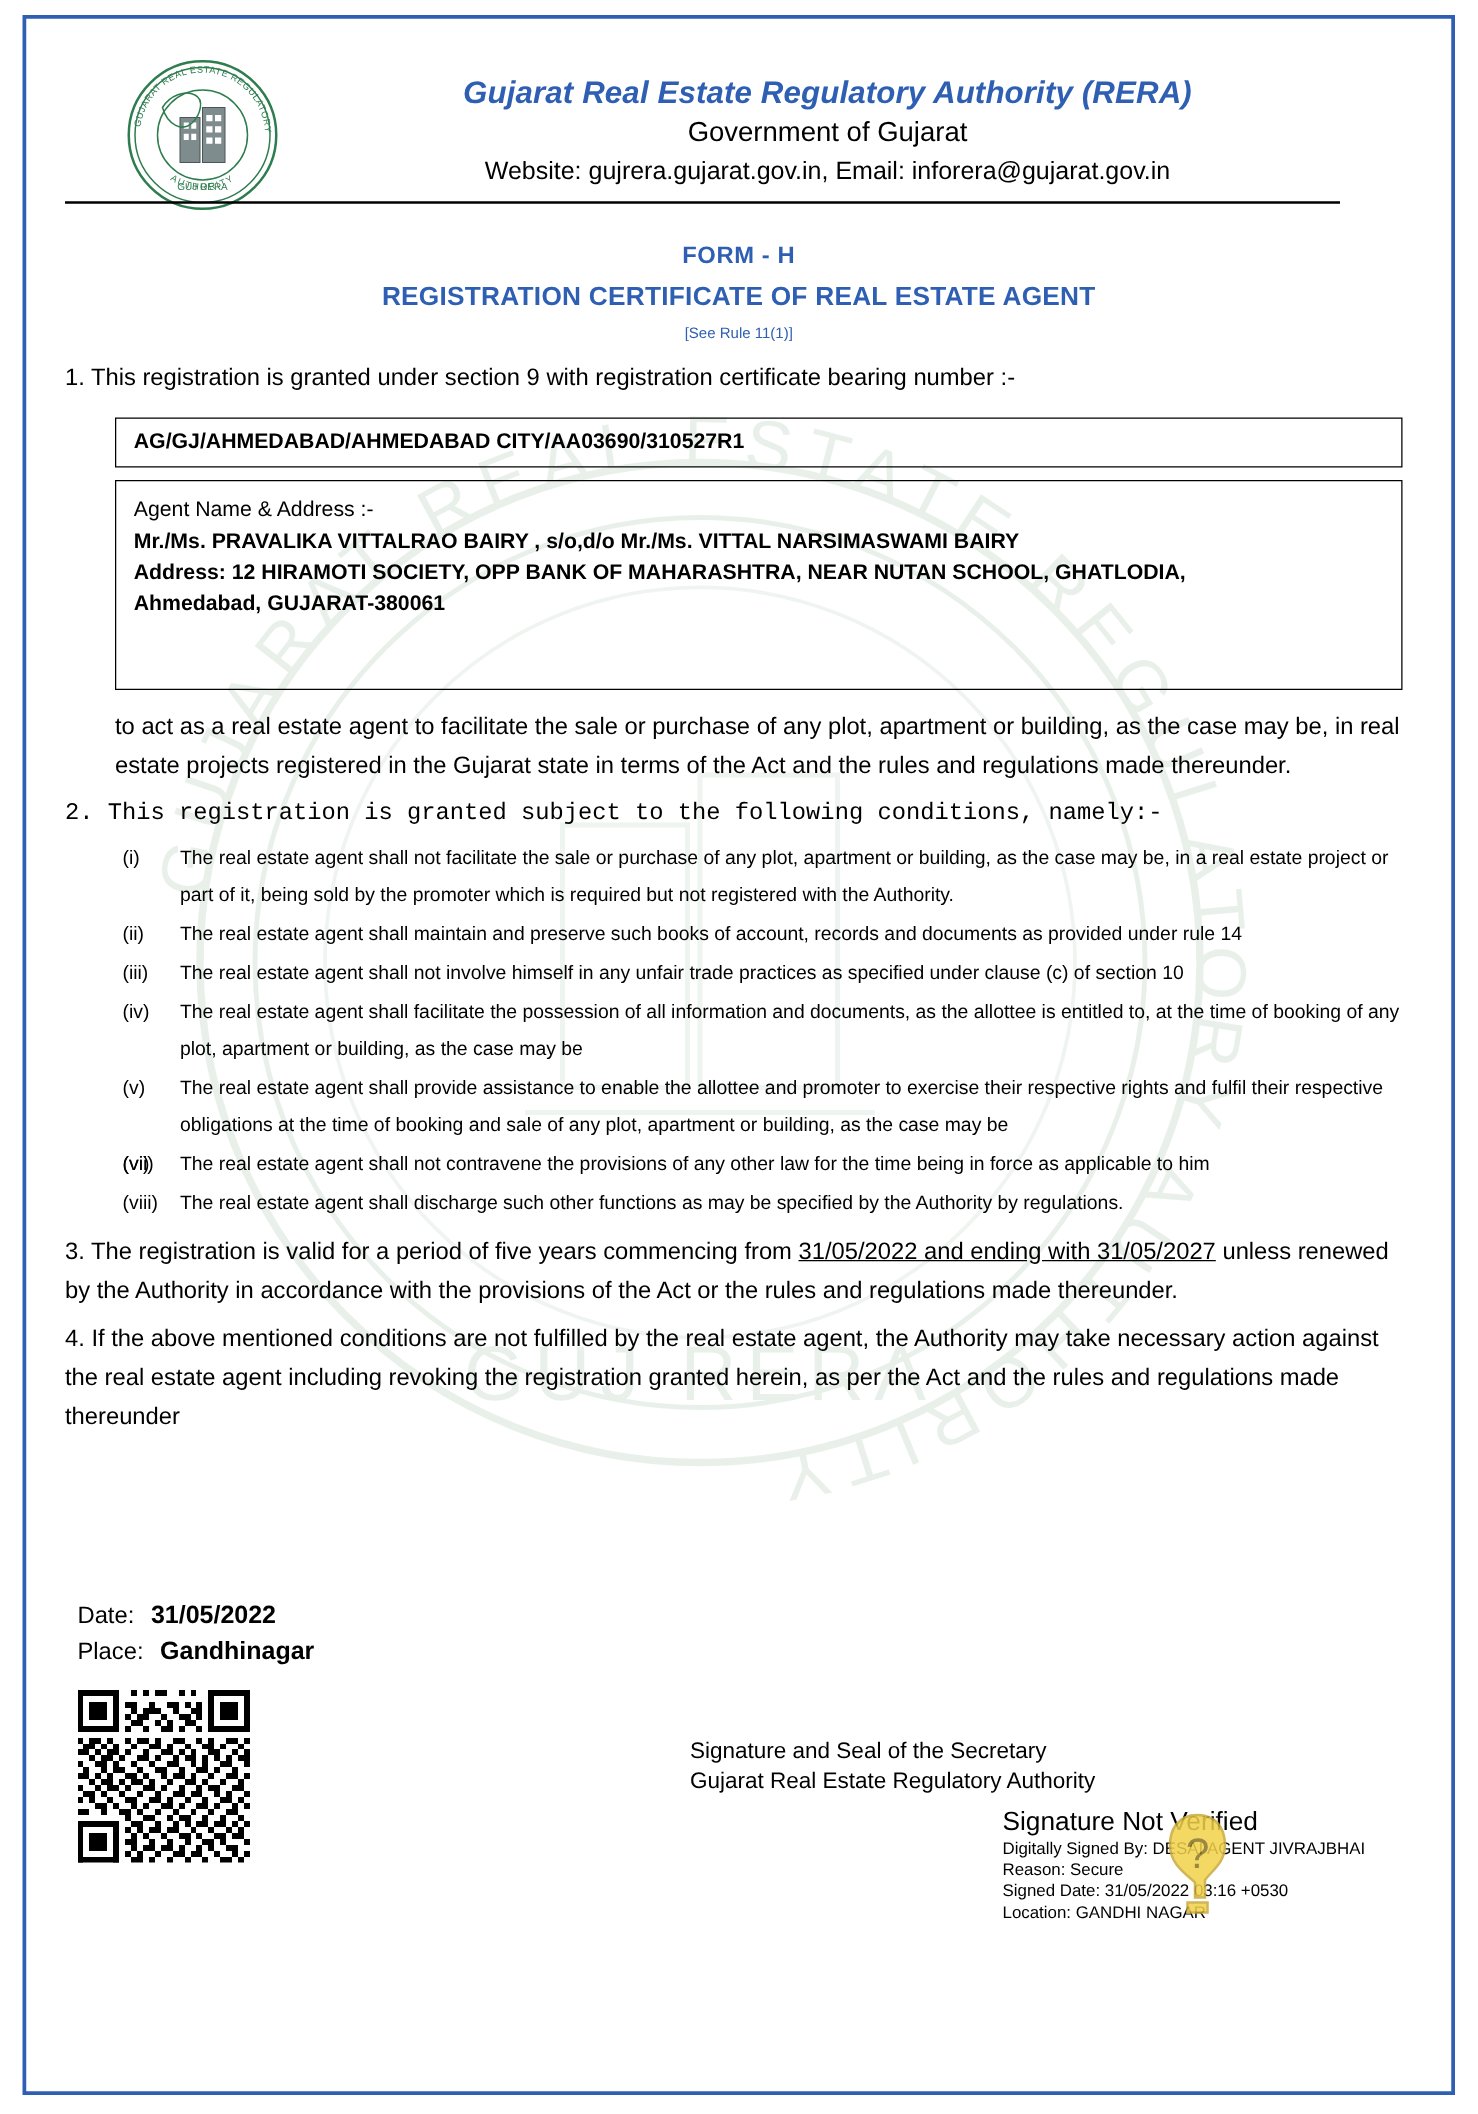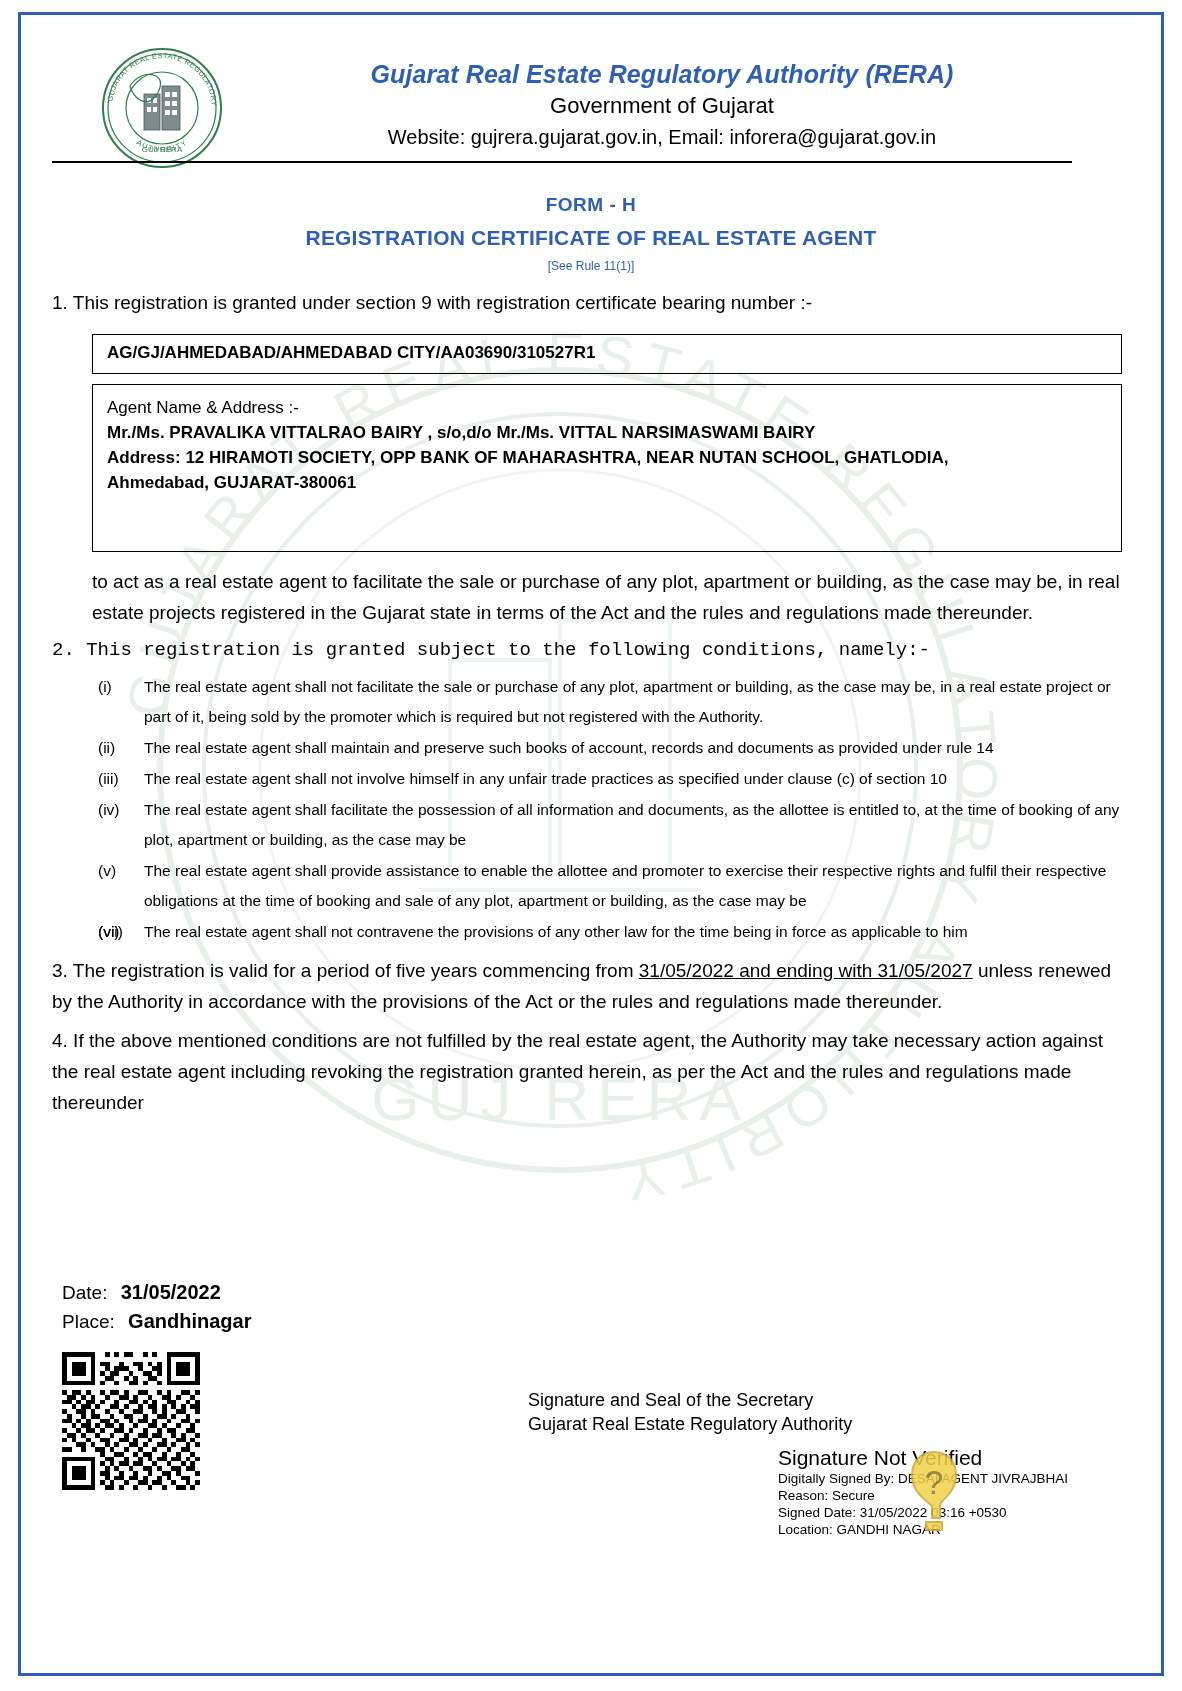--- a/index.html
+++ b/index.html
@@ -208,21 +208,21 @@
   }
   .qr {
     position: absolute;
     left: 10px;
     top: 74px;
     width: 138px;
     height: 138px;
   }
   .sign-block {
     position: absolute;
-    left: 476px;
+    left: 500px;
     top: 110px;
     width: 560px;
   }
   .sign-line {
     font-size: 18px;
     line-height: 24px;
   }
   .snv {
     margin-top: 10px;
     margin-left: 250px;
@@ -354,20 +354,24 @@
       <div class="cond">
         <span class="num">(v)</span>
         <span>The real estate agent shall provide assistance to enable the allottee and promoter to exercise their respective rights and fulfil their respective obligations at the time of booking and sale of any plot, apartment or building, as the case may be</span>
       </div>
       <div class="cond">
         <span class="num">(vi)</span>
       </div>
       <div class="cond">
         <span class="num">(vii)</span>
         <span>The real estate agent shall not contravene the provisions of any other law for the time being in force as applicable to him</span>
+      </div>
+      <div class="cond">
+        <span class="num">(viii)</span>
+        <span>The real estate agent shall discharge such other functions as may be specified by the Authority by regulations.</span>
       </div>
     </div>
 
     <div class="para-3">
       <span>3. The registration is valid for a period of five years commencing from </span><span class="u">31/05/2022 and ending with 31/05/2027</span>
       <span>unless renewed by the Authority in accordance with the provisions of the Act or the rules and regulations made thereunder.</span>
     </div>
 
     <div class="para-4">4. If the above mentioned conditions are not fulfilled by the real estate agent, the Authority may take necessary action against the real estate agent including revoking the registration granted herein, as per the Act and the rules and regulations made thereunder</div>
 

